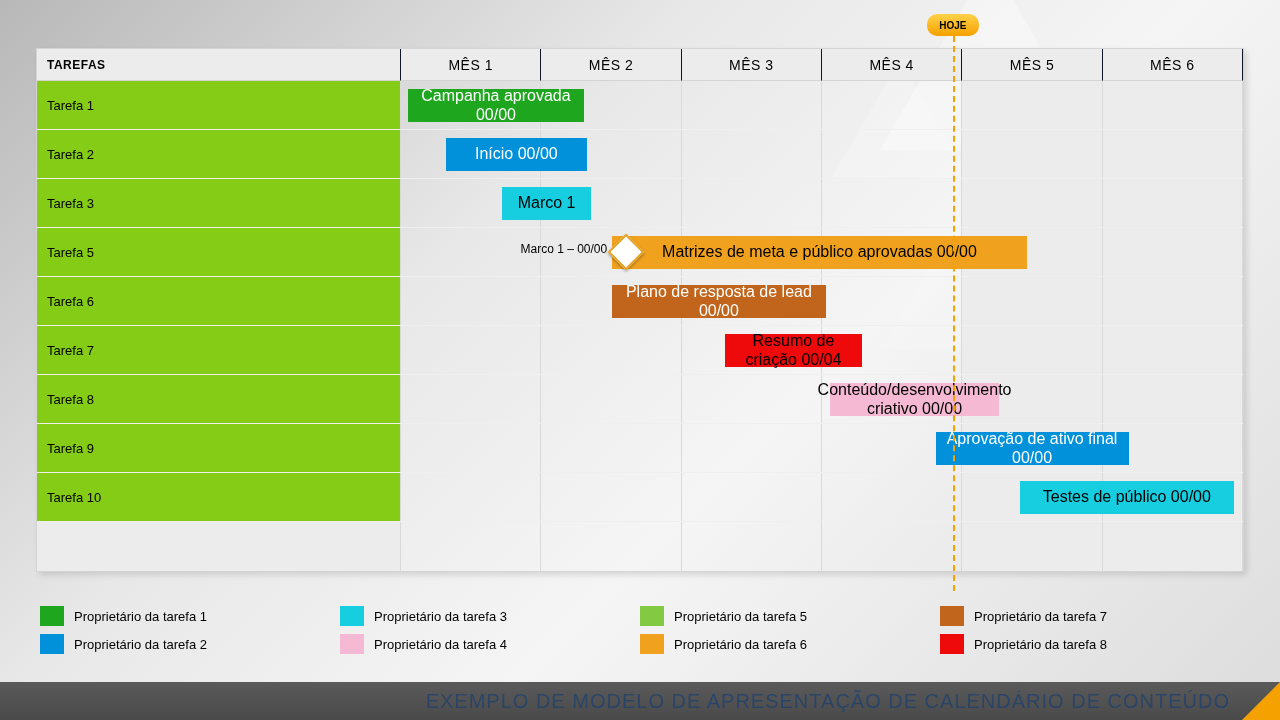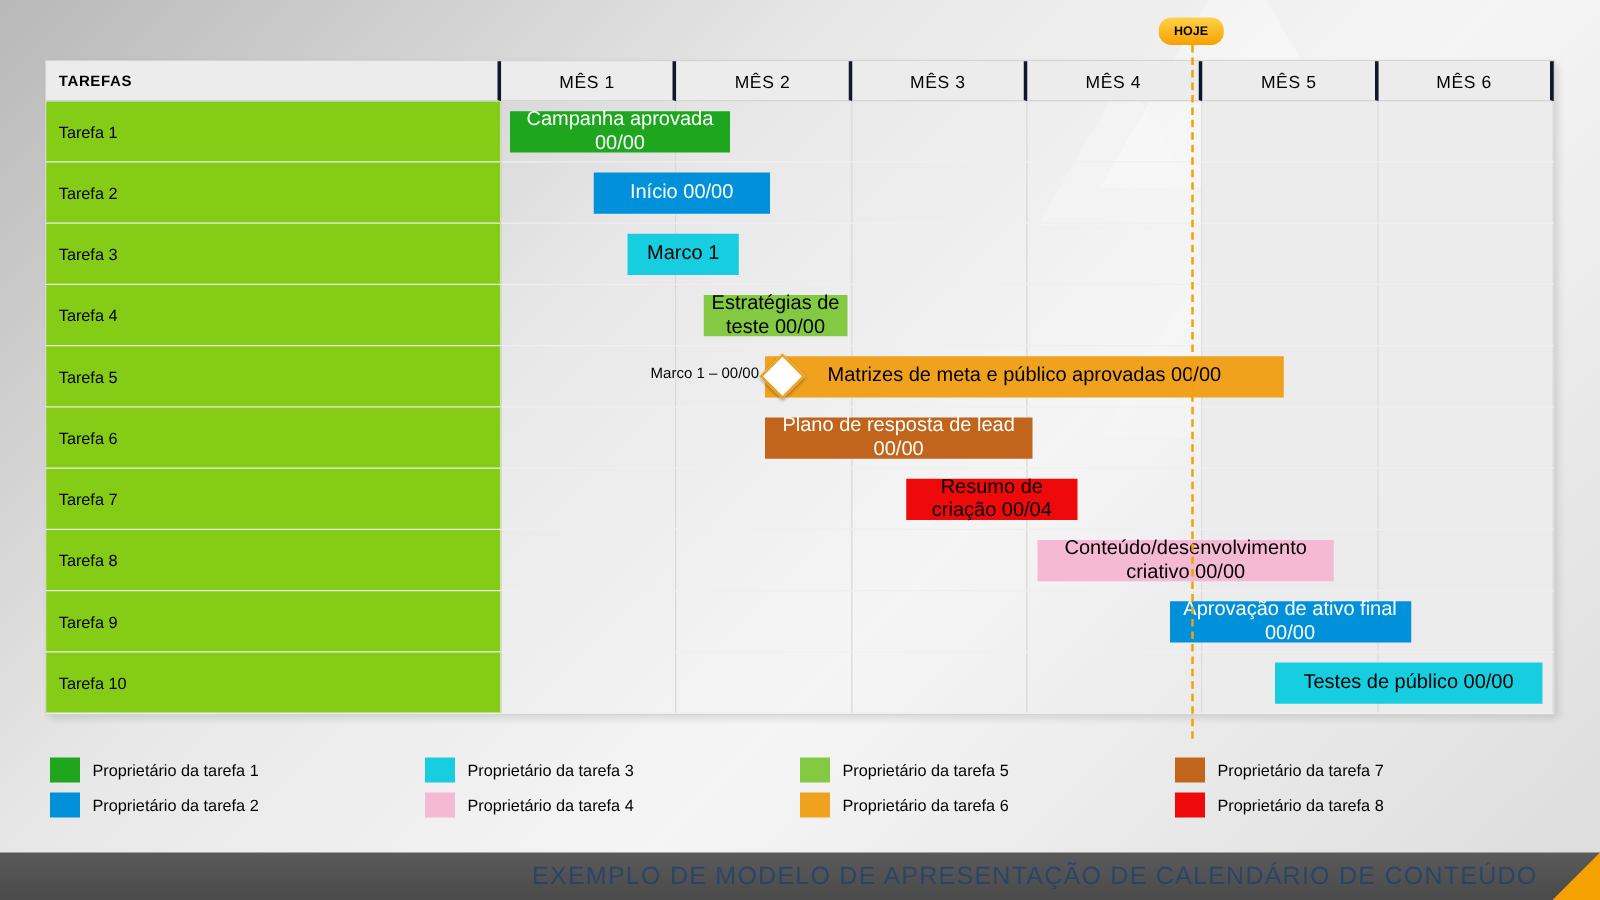--- a/index.html
+++ b/index.html
@@ -15,21 +15,21 @@
 
   .today-marker { position:absolute; top:14px; width:52px; height:22px; background:linear-gradient(#ffd24a,#f5a100); color:#000; font-size:10px; font-weight:600; display:flex; align-items:center; justify-content:center; z-index:30; }
   .today-line { position:absolute; top:36px; width:0; height:555px; border-left:2px dashed #f5a100; z-index:25; }
 
   .chart { position:absolute; top:48px; left:36px; width:1208px; height:524px; background:#fff0; border:1px solid #d4d4d4; box-shadow: 3px 3px 6px rgba(0,0,0,.12);}
   .grid-bg { position:absolute; inset:0; display:grid; grid-template-columns: var(--task-w) repeat(6, 1fr); }
   .grid-bg div { border-right:1px solid #d9d9d9; }
   .grid-bg .shade { background:#ececec; }
 
   .header-row { position:absolute; top:0; left:0; right:0; height:32px; display:grid; grid-template-columns: var(--task-w) repeat(6, 1fr); z-index:10; }
-  .header-row div { display:flex; align-items:center; justify-content:center; font-size:14px; letter-spacing:.5px; border-bottom:1px solid #d4d4d4; border-right:3px solid #0f172a; background:#ececec; }
+  .header-row div { display:flex; align-items:center; justify-content:center; font-size:14px; letter-spacing:.5px; border-bottom:1px solid #d4d4d4; border-right:1px solid #0f172a; background:#ececec; }
   .header-row .tasks-h { justify-content:flex-start; padding-left:10px; font-weight:700; font-size:12px; }
 
   .rows { position:absolute; top:32px; left:0; right:0; bottom:0; }
   .trow { position:relative; height:49px; border-bottom:1px solid #efefef; }
   .trow .label { position:absolute; left:0; top:0; width:var(--task-w); height:100%; display:flex; align-items:center; padding-left:10px; font-size:13px; background:#84cc16; border-right:1px solid #d9d9d9;}
   .bar { position:absolute; top:8px; height:33px; display:flex; align-items:center; justify-content:center; font-size:16px; text-align:center; line-height:1.15; padding:0 6px; z-index:15; }
   .milestone-text { position:absolute; font-size:12px; z-index:15; top:14px; }
   .diamond { position:absolute; width:26px; height:26px; transform:rotate(45deg); background:#fff; border:2px solid #e8a324; box-shadow:1px 1px 3px rgba(0,0,0,.35); z-index:20; }
 
   .legend { position:absolute; top:602px; left:40px; width:1200px; display:grid; grid-template-columns: repeat(4, 1fr); grid-template-rows: repeat(2, 28px); align-items:center; }
@@ -71,47 +71,43 @@
       <div>MÊS 5</div>
       <div>MÊS 6</div>
     </div>
   <div class="rows" id="rows">
       <div class="trow">
         <div class="label">Tarefa 1</div>
         <div class="bar" style="left: 371.033px; width: 175.833px; background: rgb(31, 166, 31); color: rgb(255, 255, 255);">Campanha aprovada 00/00</div>
       </div>
       <div class="trow">
         <div class="label">Tarefa 2</div>
-        <div class="bar" style="left: 438px; width: 140.667px; background: rgb(0, 145, 218); color: rgb(255, 255, 255);">Início 00/00</div>
+        <div class="bar" style="left: 409px; width: 140.667px; background: rgb(0, 145, 218); color: rgb(255, 255, 255);">Início 00/00</div>
       </div>
       <div class="trow">
         <div class="label">Tarefa 3</div>
         <div class="bar" style="left: 465.28px; width: 88.62px; background: rgb(22, 206, 224); color: rgb(0, 0, 0);">Marco 1</div>
-      </div>
-      <div class="trow">
-        <div class="label">Tarefa 4</div>
-        <div class="bar" style="left: 525.767px; width: 115.347px; background: rgb(131, 201, 65); color: rgb(0, 0, 0);">Estratégias de teste 00/00</div>
       </div>
       <div class="trow">
         <div class="label">Tarefa 5</div>
         <div class="milestone-text" style="right: 635.813px;">Marco 1 – 00/00</div>
         <div class="bar" style="left: 575px; width: 414.967px; background: rgb(240, 162, 30); color: rgb(0, 0, 0);">Matrizes de meta e público aprovadas 00/00</div>
         <div class="diamond" style="left: 576.067px; top: 11px;"></div>
       </div>
       <div class="trow">
         <div class="label">Tarefa 6</div>
         <div class="bar" style="left: 575px; width: 213.813px; background: rgb(192, 101, 27); color: rgb(255, 255, 255);">Plano de resposta de lead 00/00</div>
       </div>
       <div class="trow">
         <div class="label">Tarefa 7</div>
         <div class="bar" style="left: 687.533px; width: 137.853px; background: rgb(238, 10, 10); color: rgb(0, 0, 0);">Resumo de criação 00/04</div>
       </div>
       <div class="trow">
         <div class="label">Tarefa 8</div>
-        <div class="bar" style="left: 793.033px; width: 237px; background: rgb(246, 185, 212); color: rgb(0, 0, 0);">Conteúdo/desenvolvimento criativo 00/00</div>
+        <div class="bar" style="left: 793.033px; width: 169px; background: rgb(246, 185, 212); color: rgb(0, 0, 0);">Conteúdo/desenvolvimento criativo 00/00</div>
       </div>
       <div class="trow">
         <div class="label">Tarefa 9</div>
         <div class="bar" style="left: 898.533px; width: 193px; background: rgb(0, 145, 218); color: rgb(255, 255, 255);">Aprovação de ativo final 00/00</div>
       </div>
       <div class="trow">
         <div class="label">Tarefa 10</div>
         <div class="bar" style="left: 982.933px; width: 213.813px; background: rgb(22, 206, 224); color: rgb(0, 0, 0);">Testes de público 00/00</div>
       </div>
     </div>

